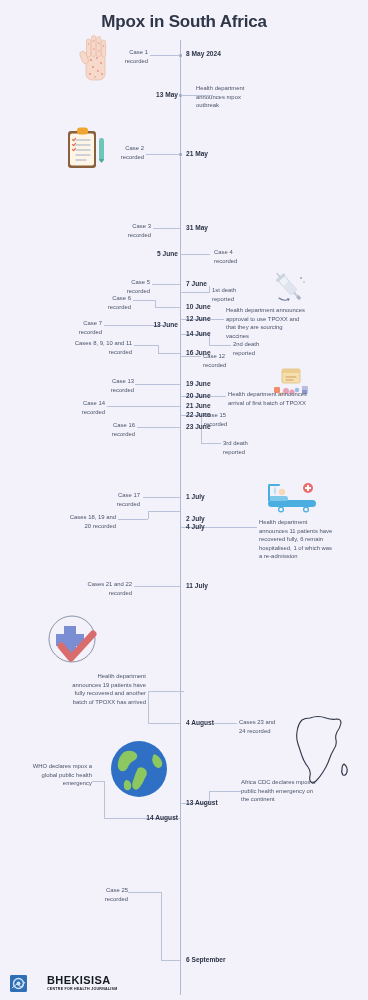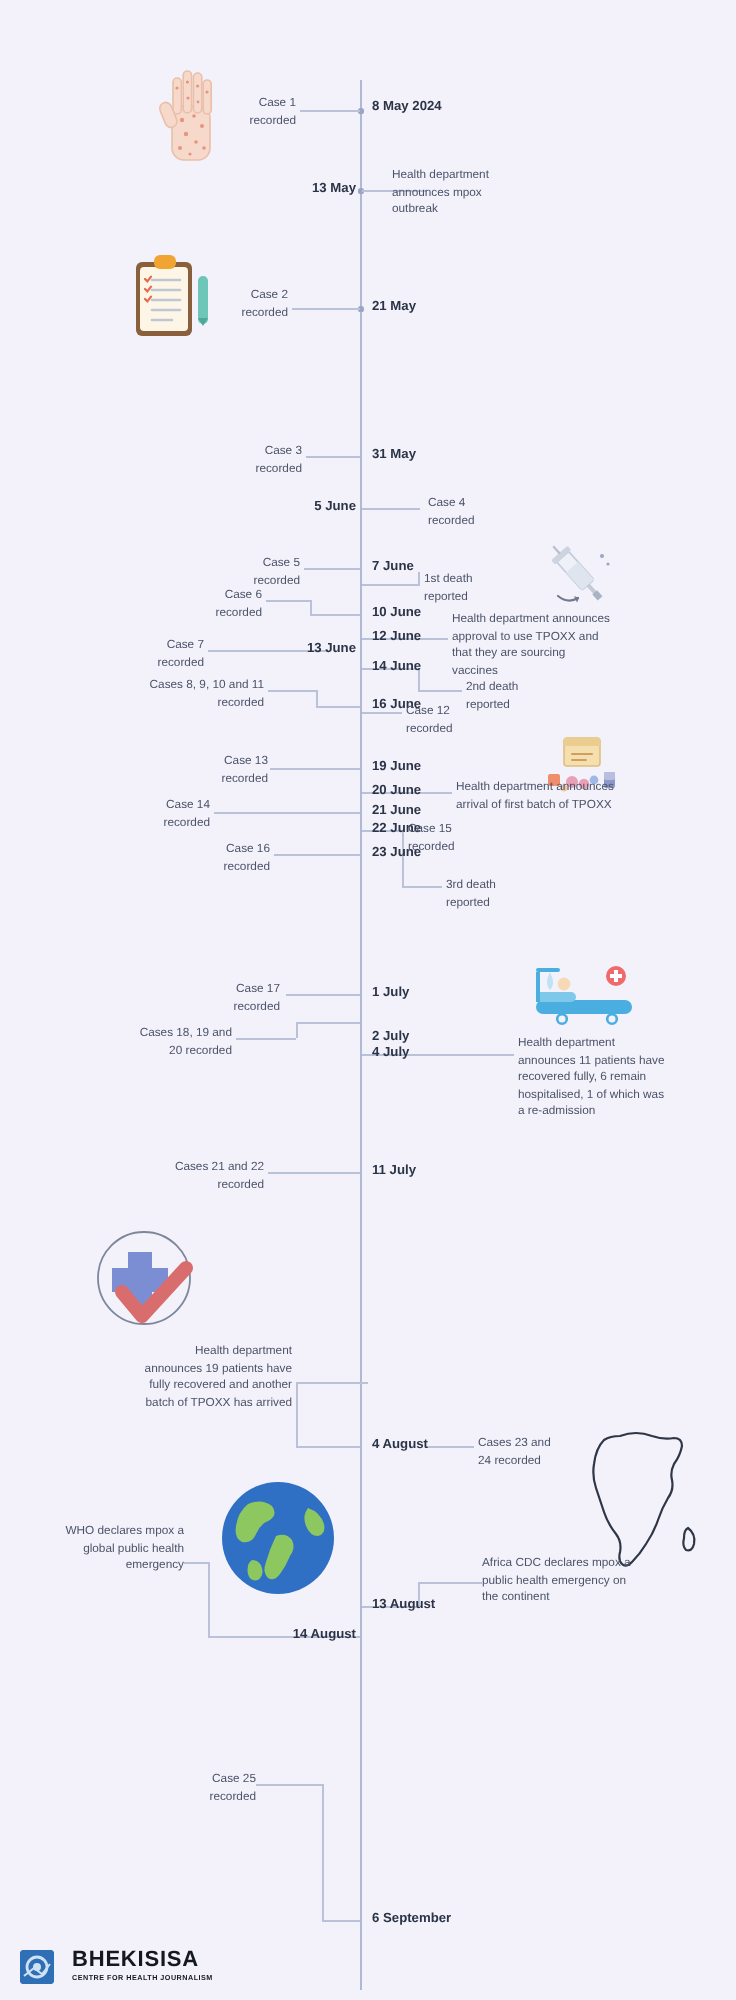--- a/index.html
+++ b/index.html
@@ -59,37 +59,38 @@
   .tick{
     position:absolute;width:2.6px;height:2.6px;border-radius:50%;
     background:#9aa6c4;left:179px;
   }
 
   .icon{position:absolute;}
 
   
   .logo{
     position:absolute;left:10px;bottom:8px;
-    display:flex;align-items:center;gap:9px;
+    display:flex;align-items:center;gap:20px;
   }
   .logo-mark{
     width:17px;height:17px;border-radius:2px;
     background:#2f6fb5;
     display:flex;align-items:center;justify-content:center;
     overflow:hidden;
   }
   .logo-txt{display:flex;flex-direction:column;line-height:1;}
   .logo-name{font-size:11px;font-weight:700;letter-spacing:0.4px;color:#14181f;}
   .logo-sub{font-size:3.6px;font-weight:600;letter-spacing:0.25px;color:#14181f;margin-top:1.5px;}
 </style>
 </head>
 <body>
 
 <div id="canvas">
 
+  <div class="title">Mpox in South Africa</div>
 
   <div class="axis"></div>
 
   <div class="icon" style="left:78px;top:33px;width:36px;height:52px;">
     <svg viewBox="0 0 36 52" width="36" height="52">
       <g fill="#f6d9cb" stroke="#e9bfa9" stroke-width="0.8">
         <rect x="8" y="20" width="19" height="27" rx="6"></rect>
         <rect x="8.5" y="6" width="4.2" height="18" rx="2.1"></rect>
         <rect x="13.6" y="2.5" width="4.2" height="21" rx="2.1"></rect>
         <rect x="18.7" y="3.5" width="4.2" height="20" rx="2.1"></rect>

